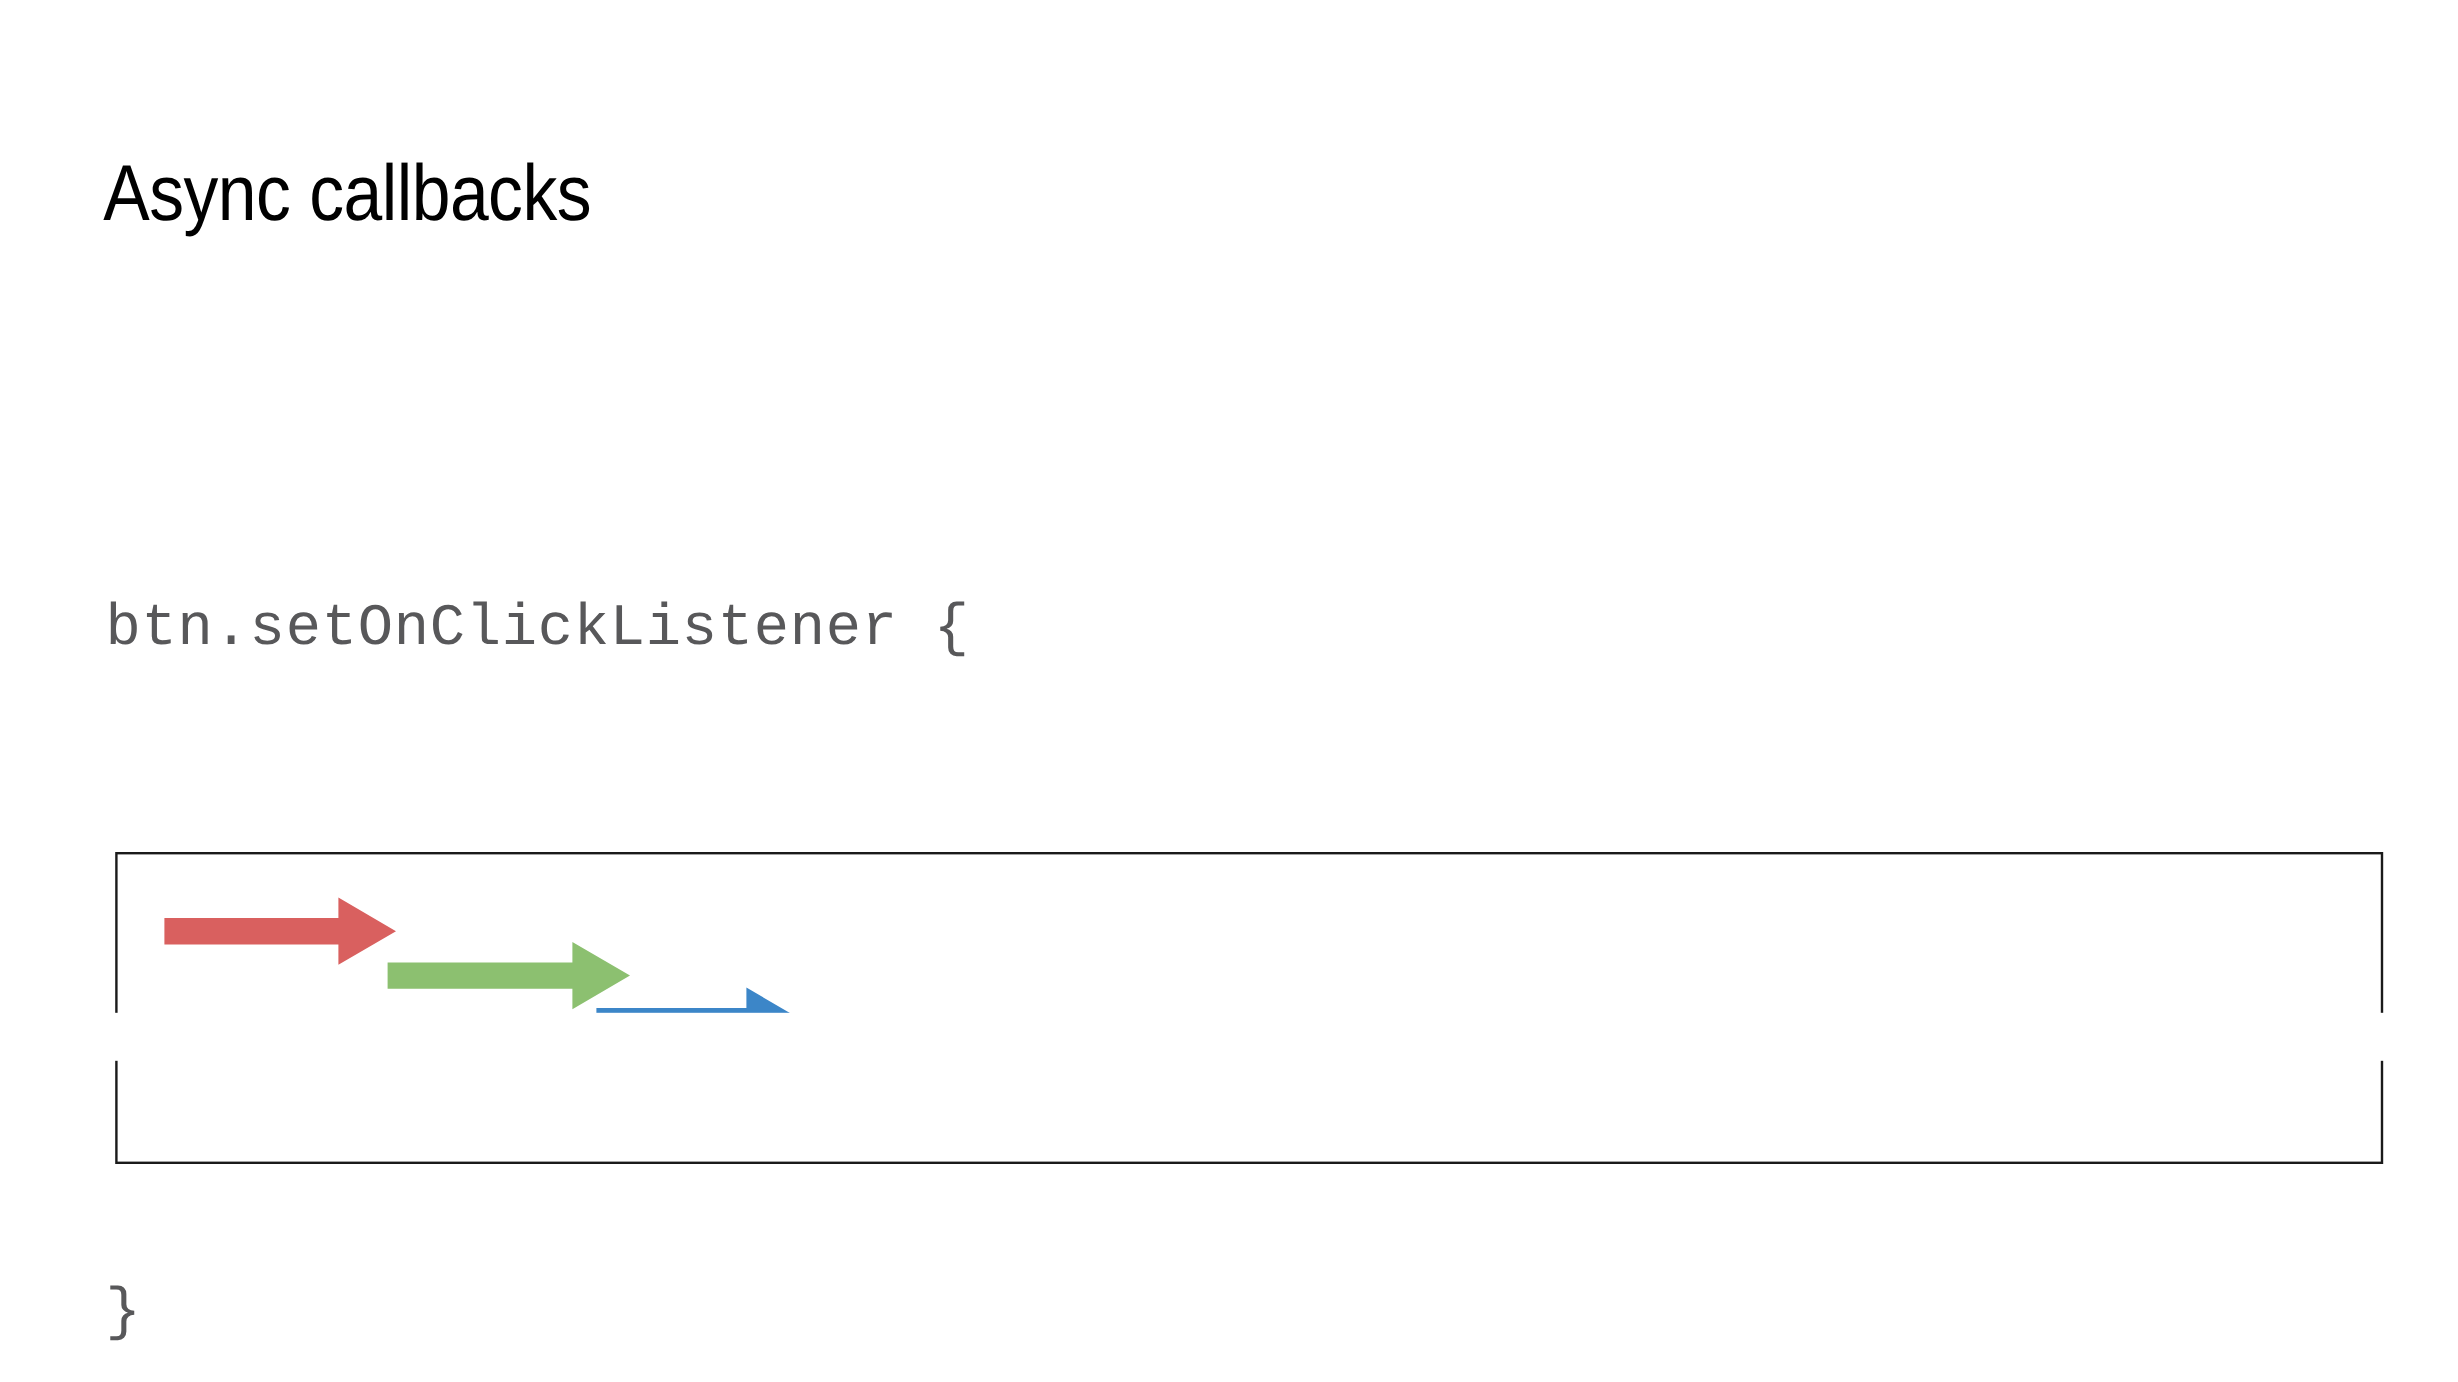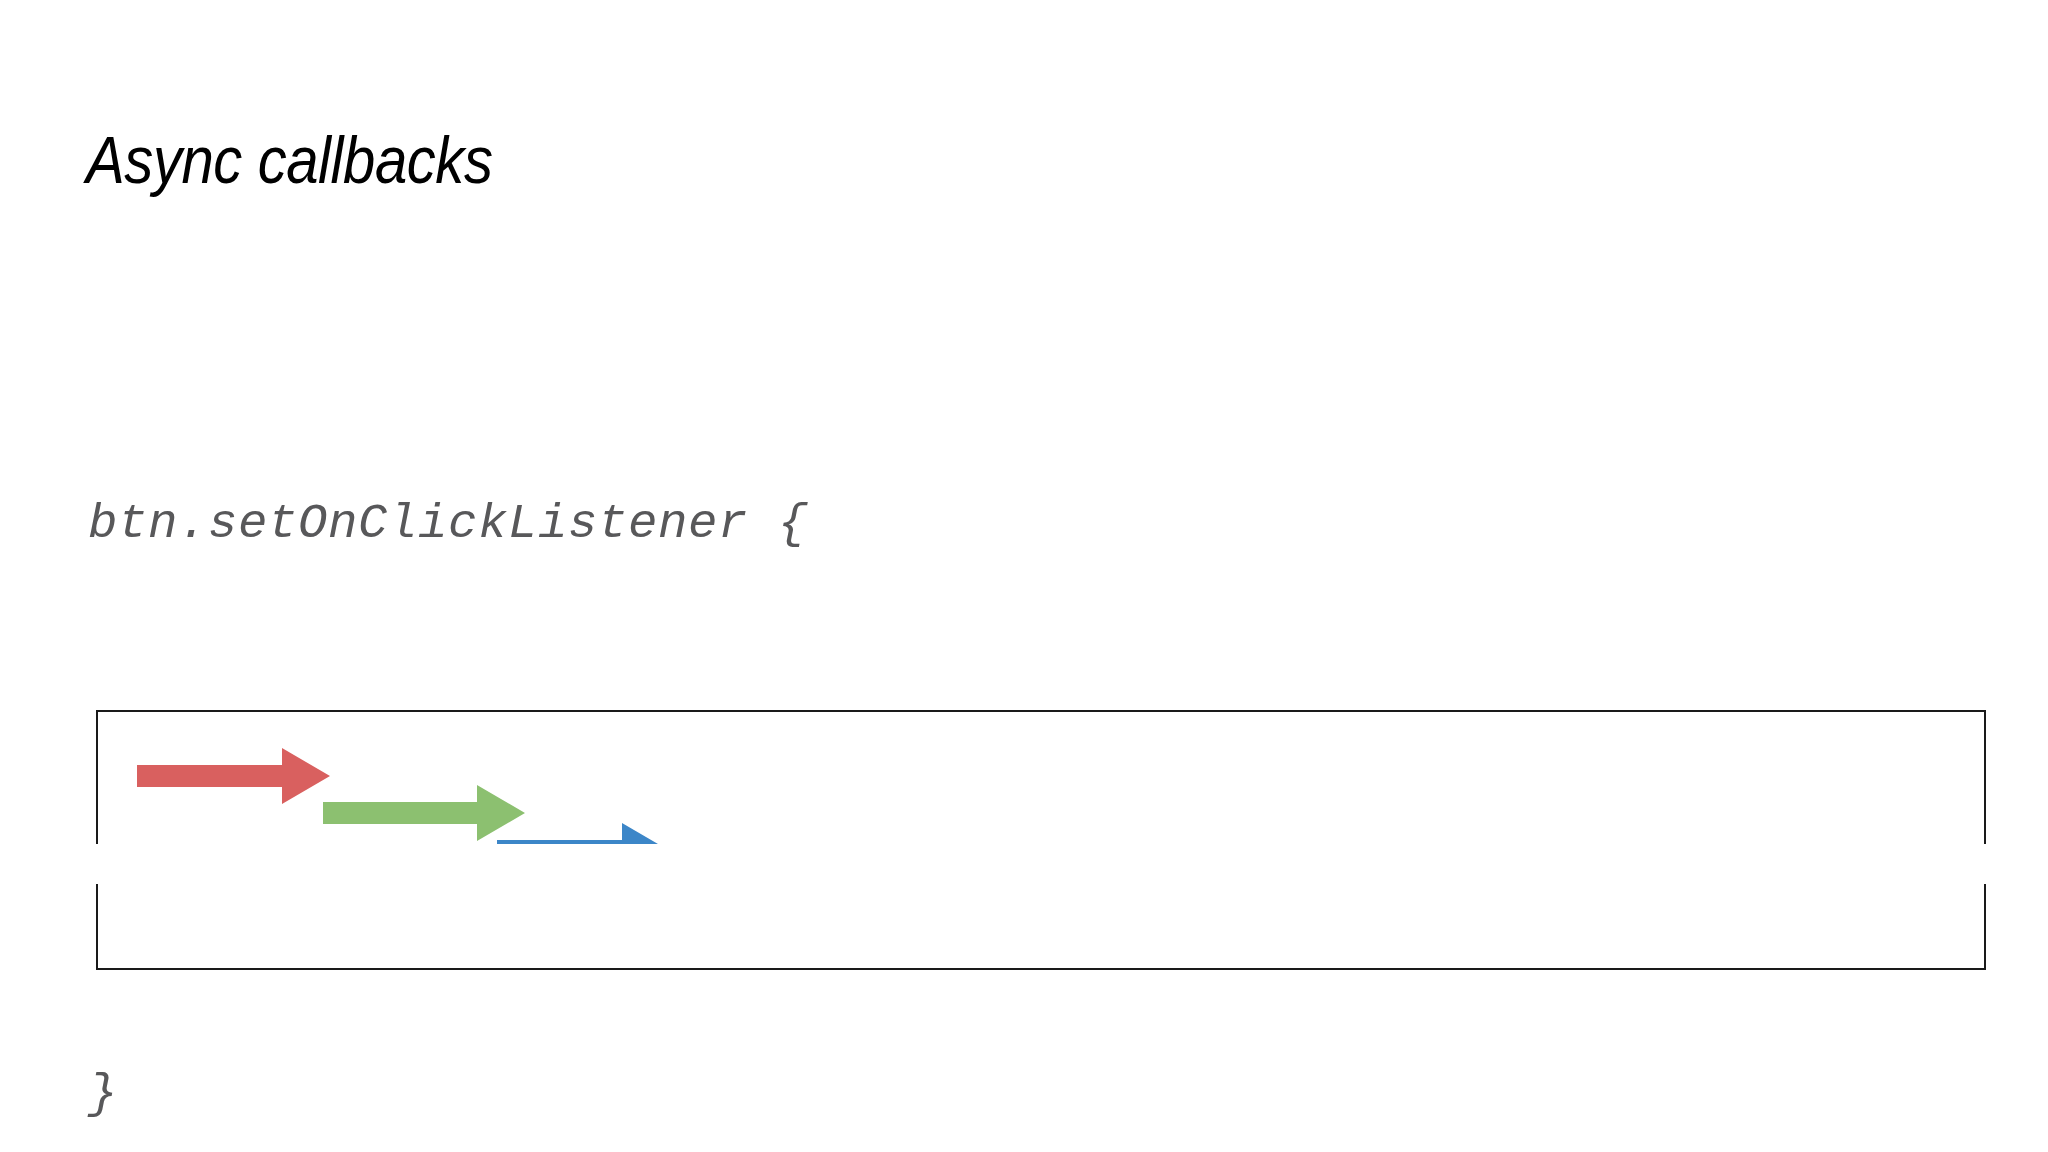--- a/index.html
+++ b/index.html
@@ -17,21 +17,20 @@
     -webkit-font-smoothing: antialiased;
   }
 
   
   #slide {
     position: absolute;
     left: 0; top: 0;
     width: 2048px;
     height: 884px;
     background: #ffffff;
-    font-style: italic;
   }
 
   
   #slide-title {
     position: absolute;
     left: 86px;
     top: 127px;
     font-family: "Liberation Sans Narrow", "Liberation Sans", sans-serif;
     font-size: 66px;
     font-weight: 400;

